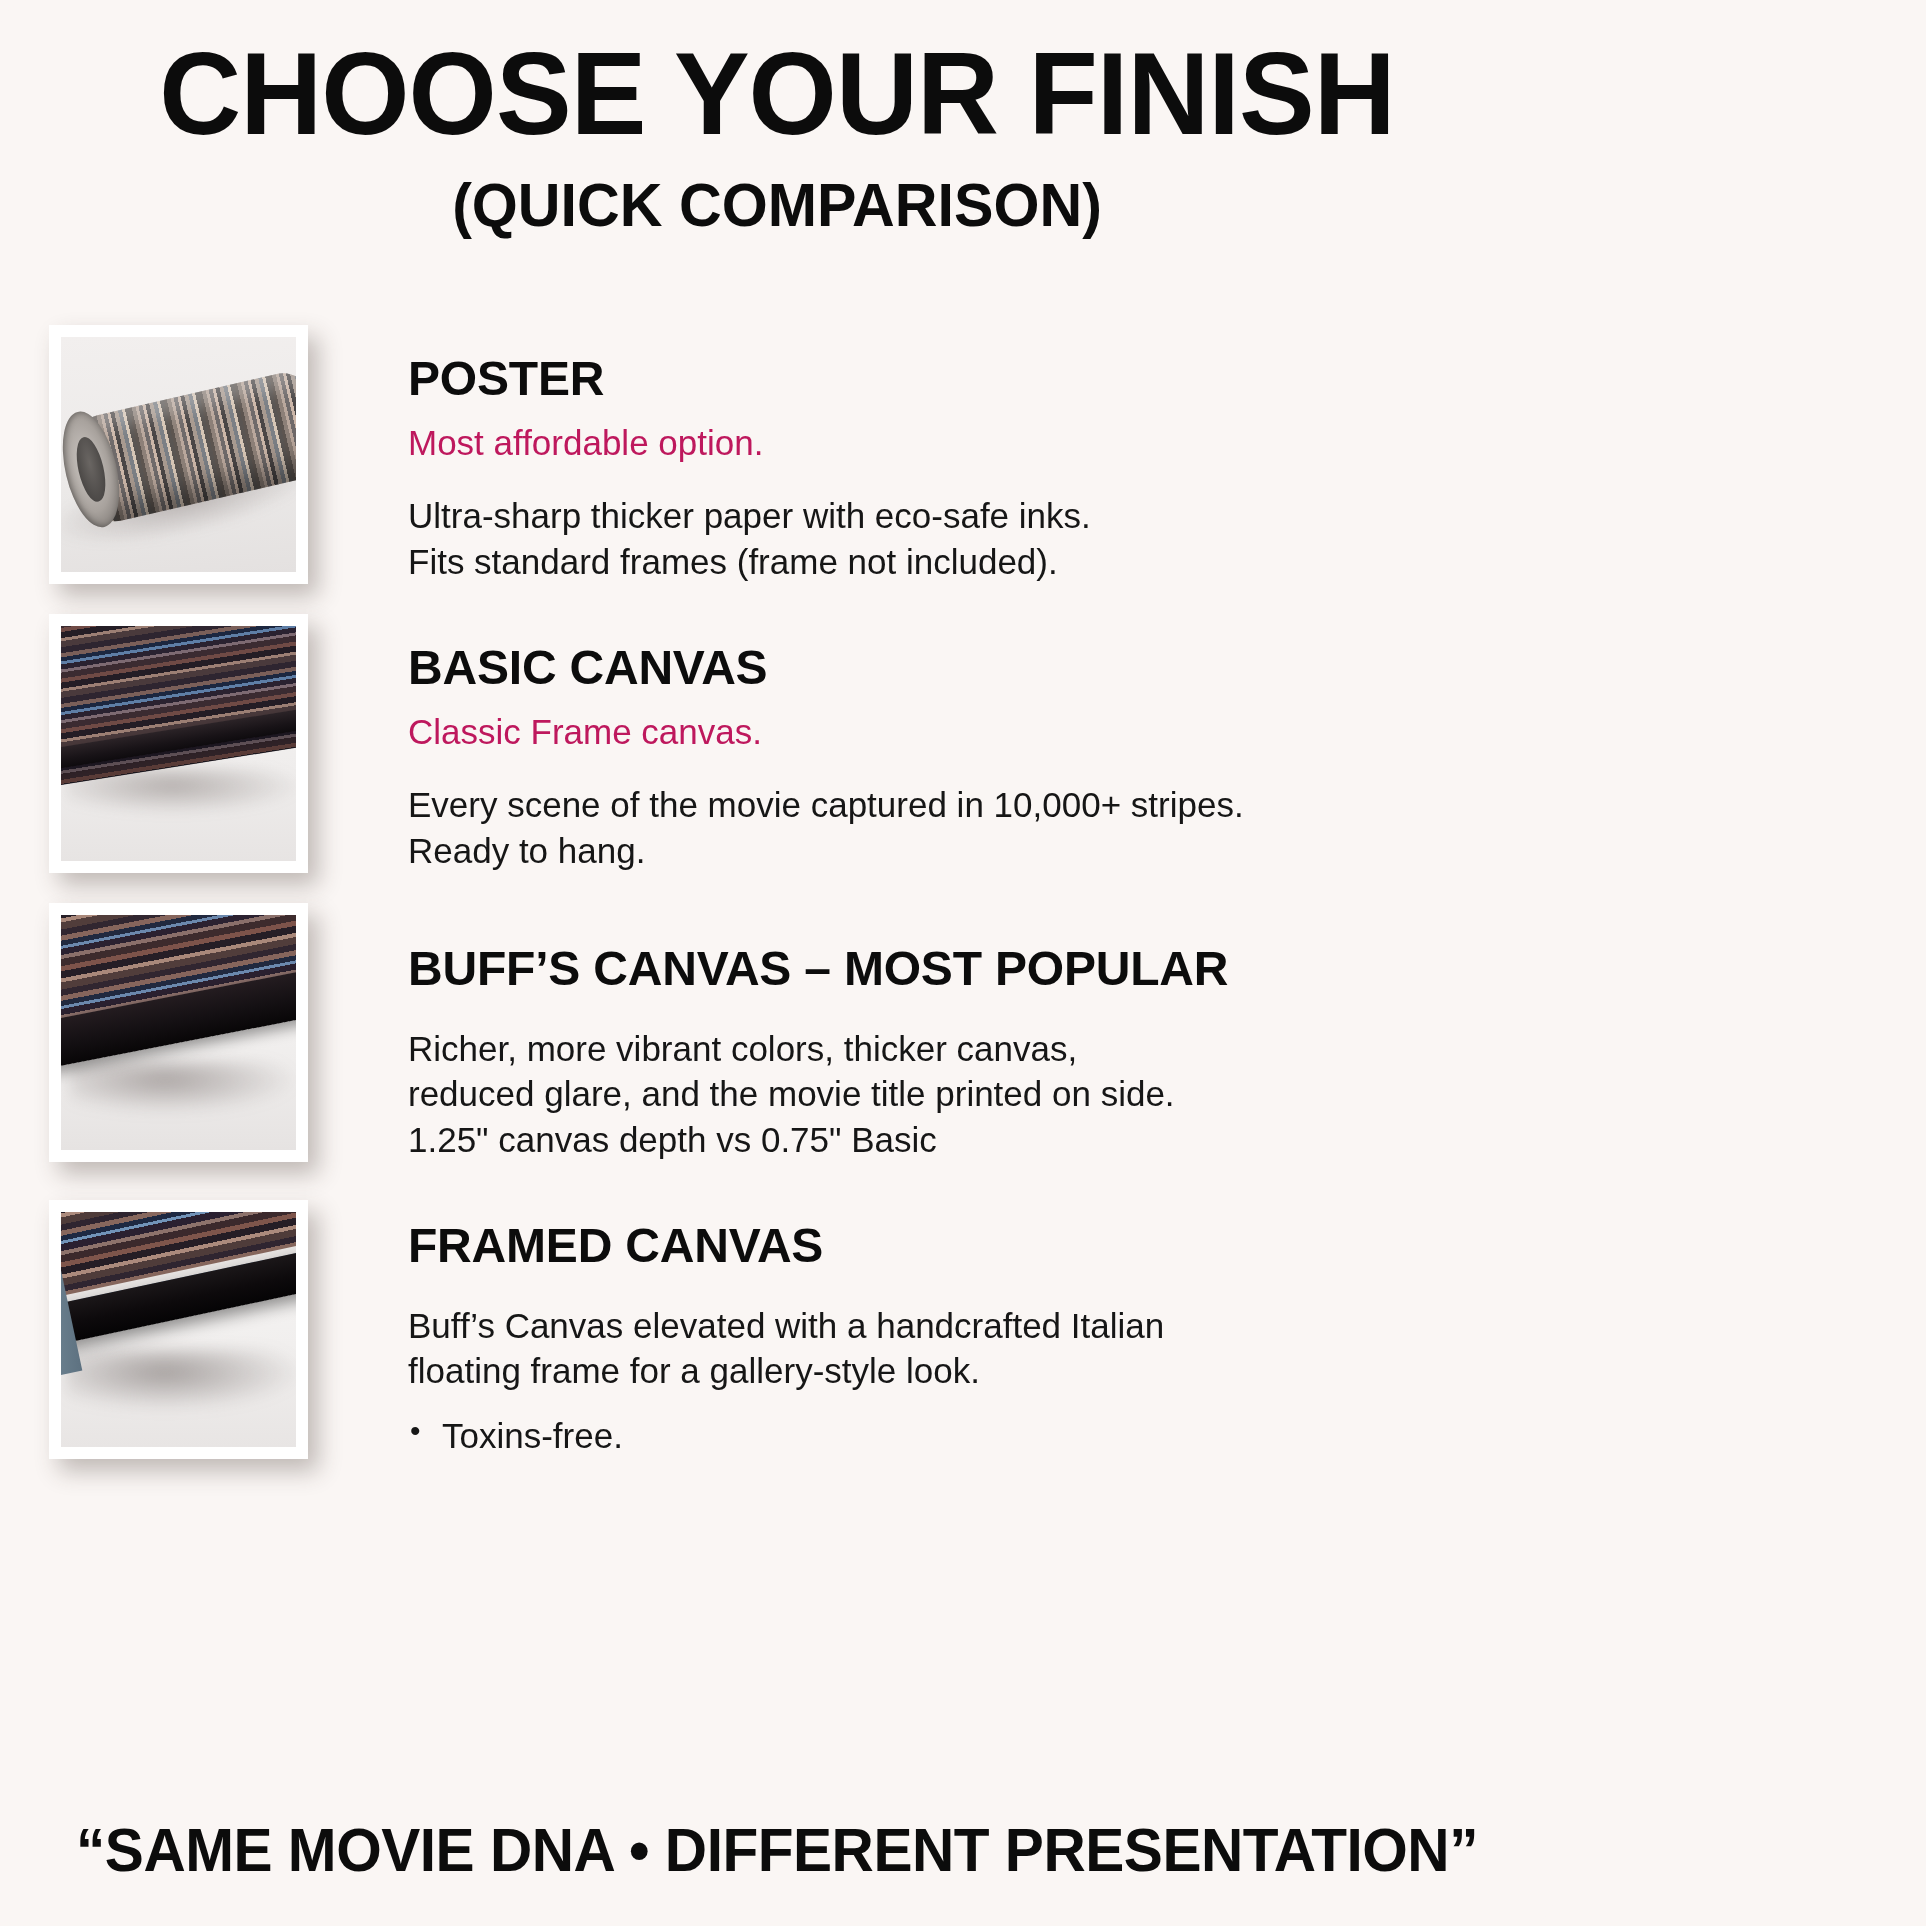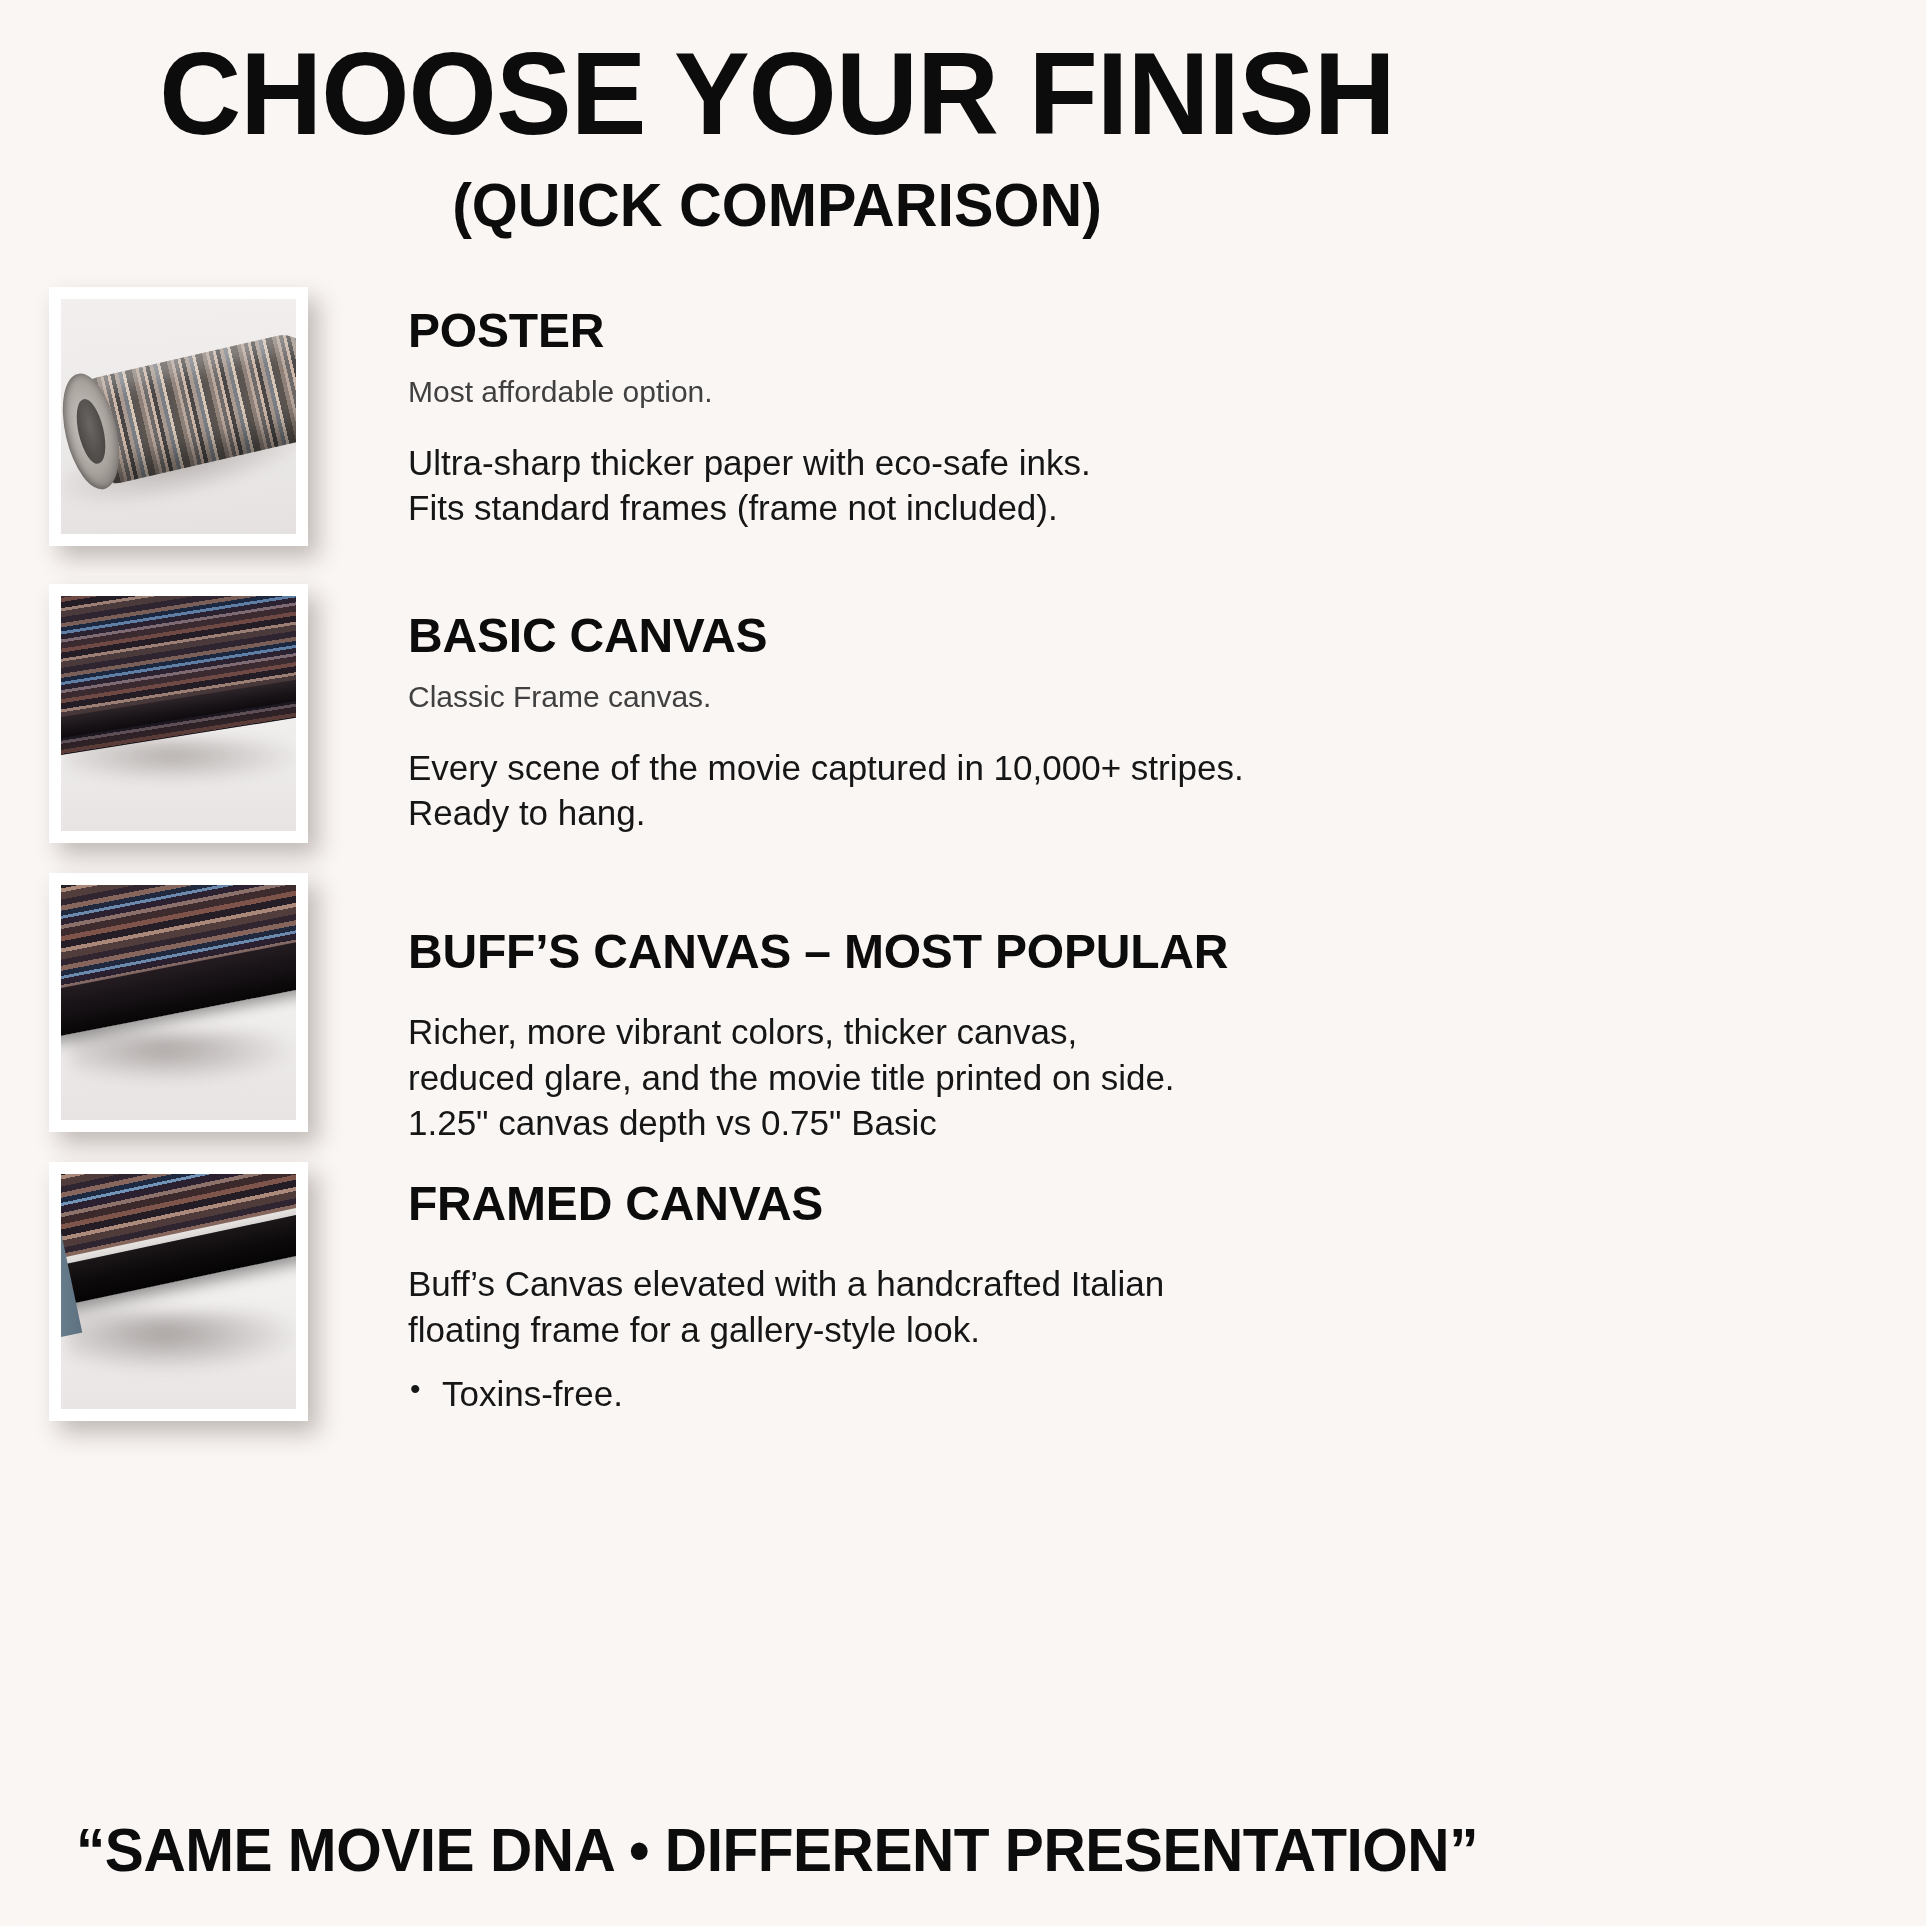--- a/index.html
+++ b/index.html
@@ -52,21 +52,21 @@
   }
 
   
   .rows {
     position: relative;
     margin-top: 51px;
   }
   .row {
     position: relative;
     display: flex;
-    align-items: flex-start;
+    align-items: flex-end;
     height: 287px;
     margin-bottom: 0;
   }
   .row + .row { margin-top: 0; }
 
   .thumb-wrap {
     width: 327px;
     flex: 0 0 327px;
     display: flex;
     justify-content: center;
@@ -329,23 +329,23 @@
   }
   .sec-title {
     font-size: 48px;
     font-weight: 700;
     letter-spacing: -0.2px;
     color: #0c0c0c;
     margin: 0;
     white-space: nowrap;
   }
   .sec-lead {
-    font-size: 30px;
+    font-size: 35px;
     font-weight: 400;
-    color: #404040;
+    color: #be185d;
     margin: 16px 0 0 0;
     line-height: 1.18;
   }
   .sec-body {
     font-size: 35px;
     font-weight: 400;
     color: #161616;
     margin: 30px 0 0 0;
     line-height: 1.30;
     white-space: pre-line;

